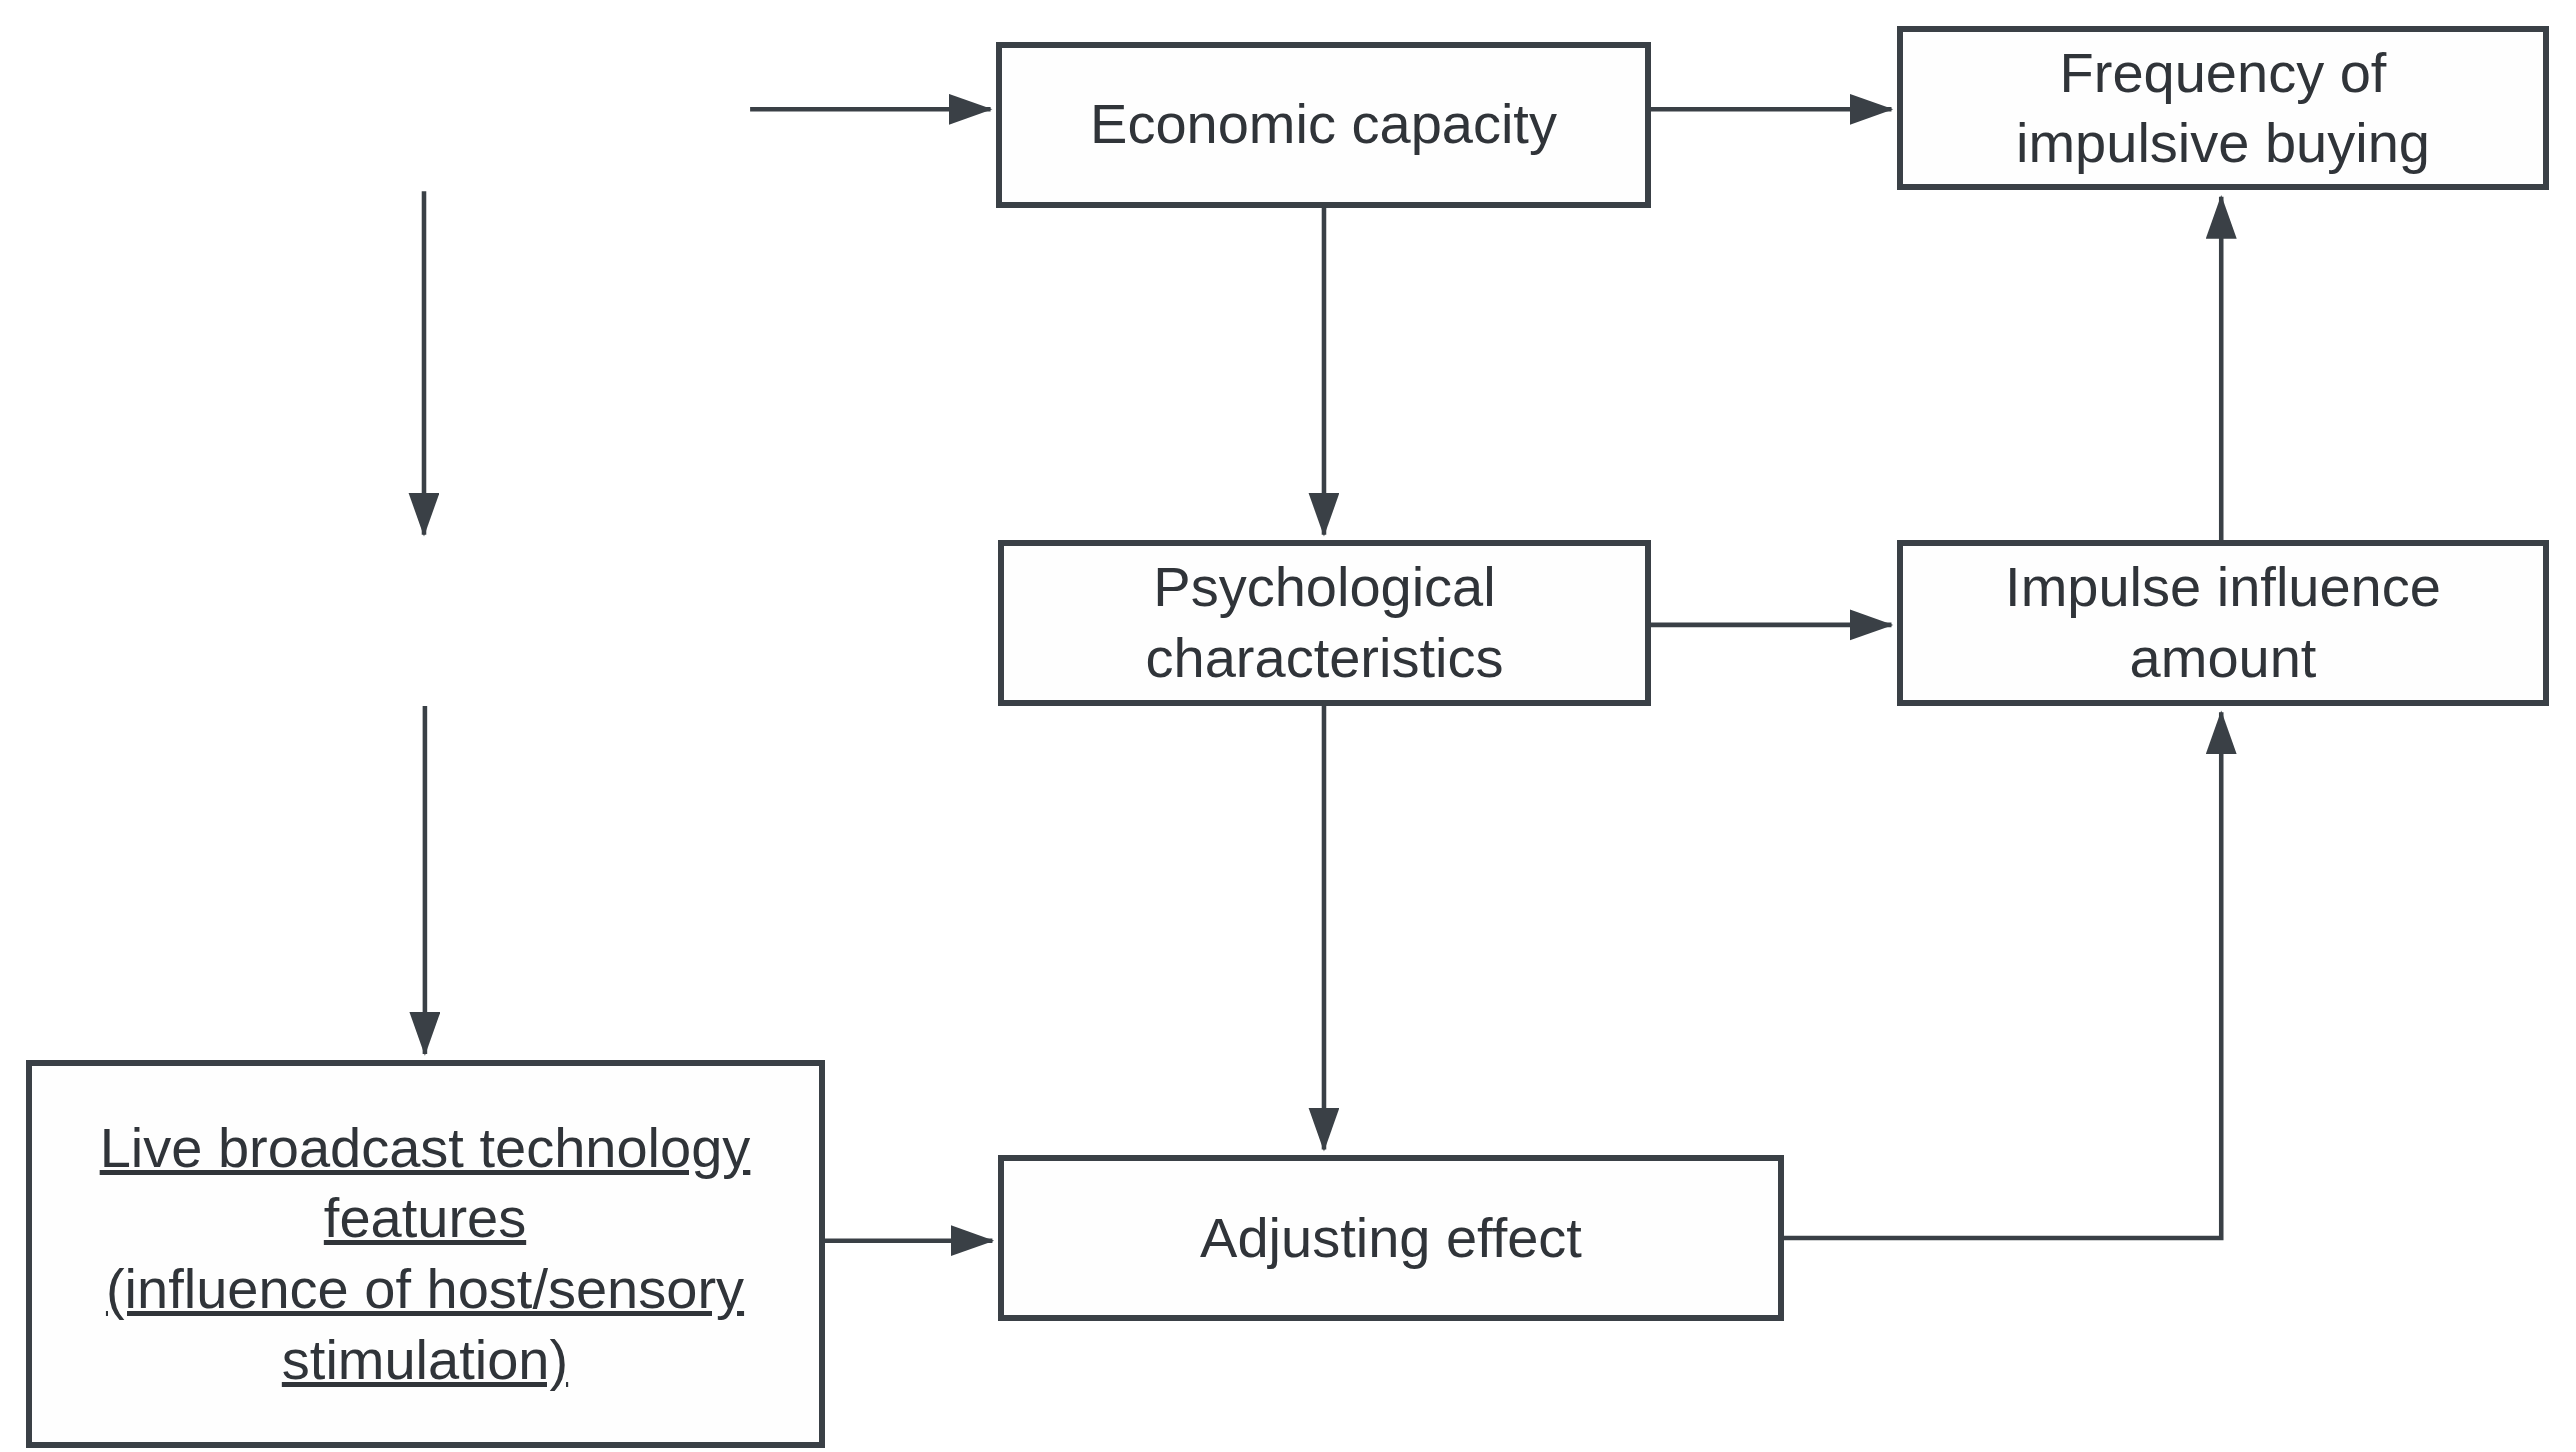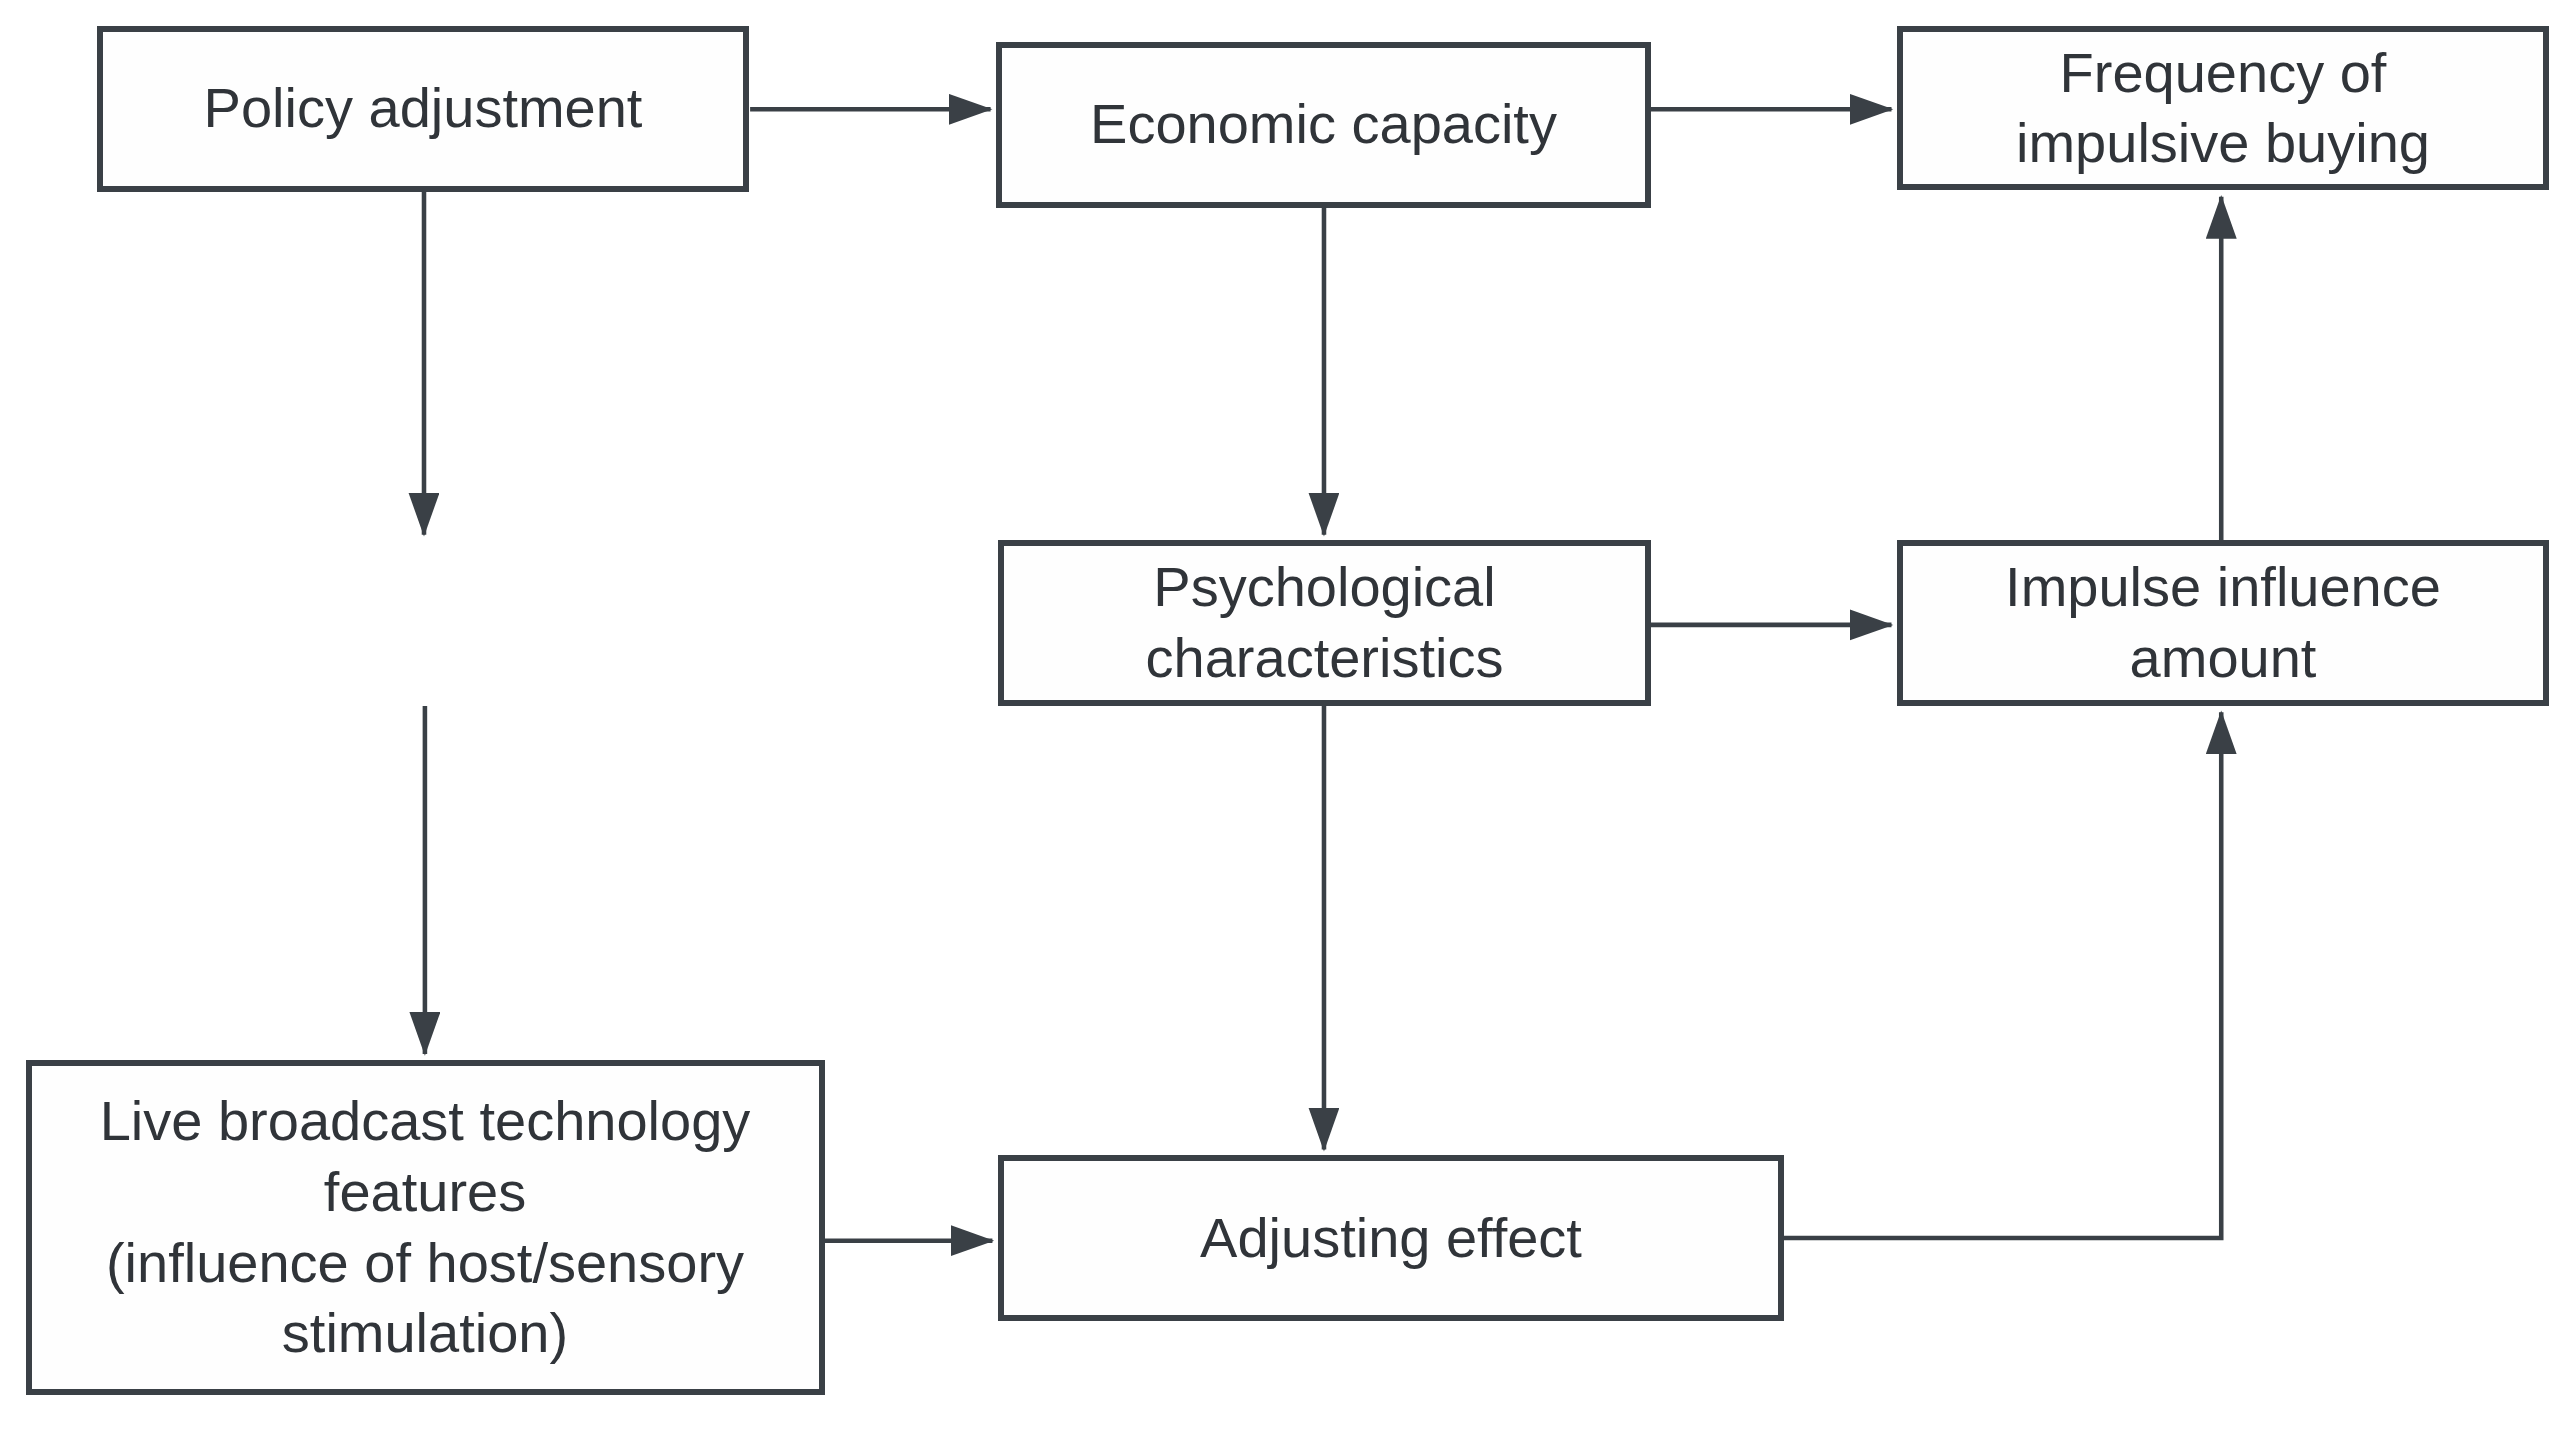--- a/index.html
+++ b/index.html
@@ -58,23 +58,20 @@
       <line x1="1453" y1="210" x2="1453" y2="587" marker-end="url(#arrow)"></line>
       <line x1="466" y1="775" x2="466" y2="1157" marker-end="url(#arrow)"></line>
       <line x1="1812" y1="686" x2="2076" y2="686" marker-end="url(#arrow)"></line>
       <line x1="1453" y1="775" x2="1453" y2="1262" marker-end="url(#arrow)"></line>
       <line x1="905" y1="1362" x2="1089" y2="1362" marker-end="url(#arrow)"></line>
       <path d="M 1810 1359 H 2438 V 782" marker-end="url(#arrow)"></path>
       <line x1="2438" y1="593" x2="2438" y2="216" marker-end="url(#arrow)"></line>
     </g>
   </svg>
 
-  <div class="node" style="left:97px; top:25.5px; width:652px; height:166px;">
-    <span class="node-label">Policy adjustment</span>
-  </div>
 
   <div class="node" style="left:996px; top:25.5px; width:655px; height:166px;margin-top:16px;">
     <span class="node-label">Economic capacity</span>
   </div>
 
   <div class="node" style="left:1897px; top:26.4px; width:652px; height:164px;">
     <span class="node-label">Frequency of
 impulsive buying</span>
   </div>
 
@@ -82,21 +79,21 @@
   <div class="node" style="left:998px; top:540px; width:653px; height:166px;justify-content:center;">
     <span class="node-label">Psychological
 characteristics</span>
   </div>
 
   <div class="node" style="left:1897px; top:540px; width:652px; height:166px;">
     <span class="node-label">Impulse influence
 amount</span>
   </div>
 
-  <div class="node" style="left:25.5px; top:1060px; width:799px; height:335px;">
+  <div class="node" style="left:25.5px; top:1060px; width:799px; height:388px;text-decoration:underline;">
     <span class="node-label">Live broadcast technology
 features
 (influence of host/sensory
 stimulation)</span>
   </div>
 
   <div class="node" style="left:998px; top:1155px; width:786px; height:166px;">
     <span class="node-label">Adjusting effect</span>
   </div>
 

